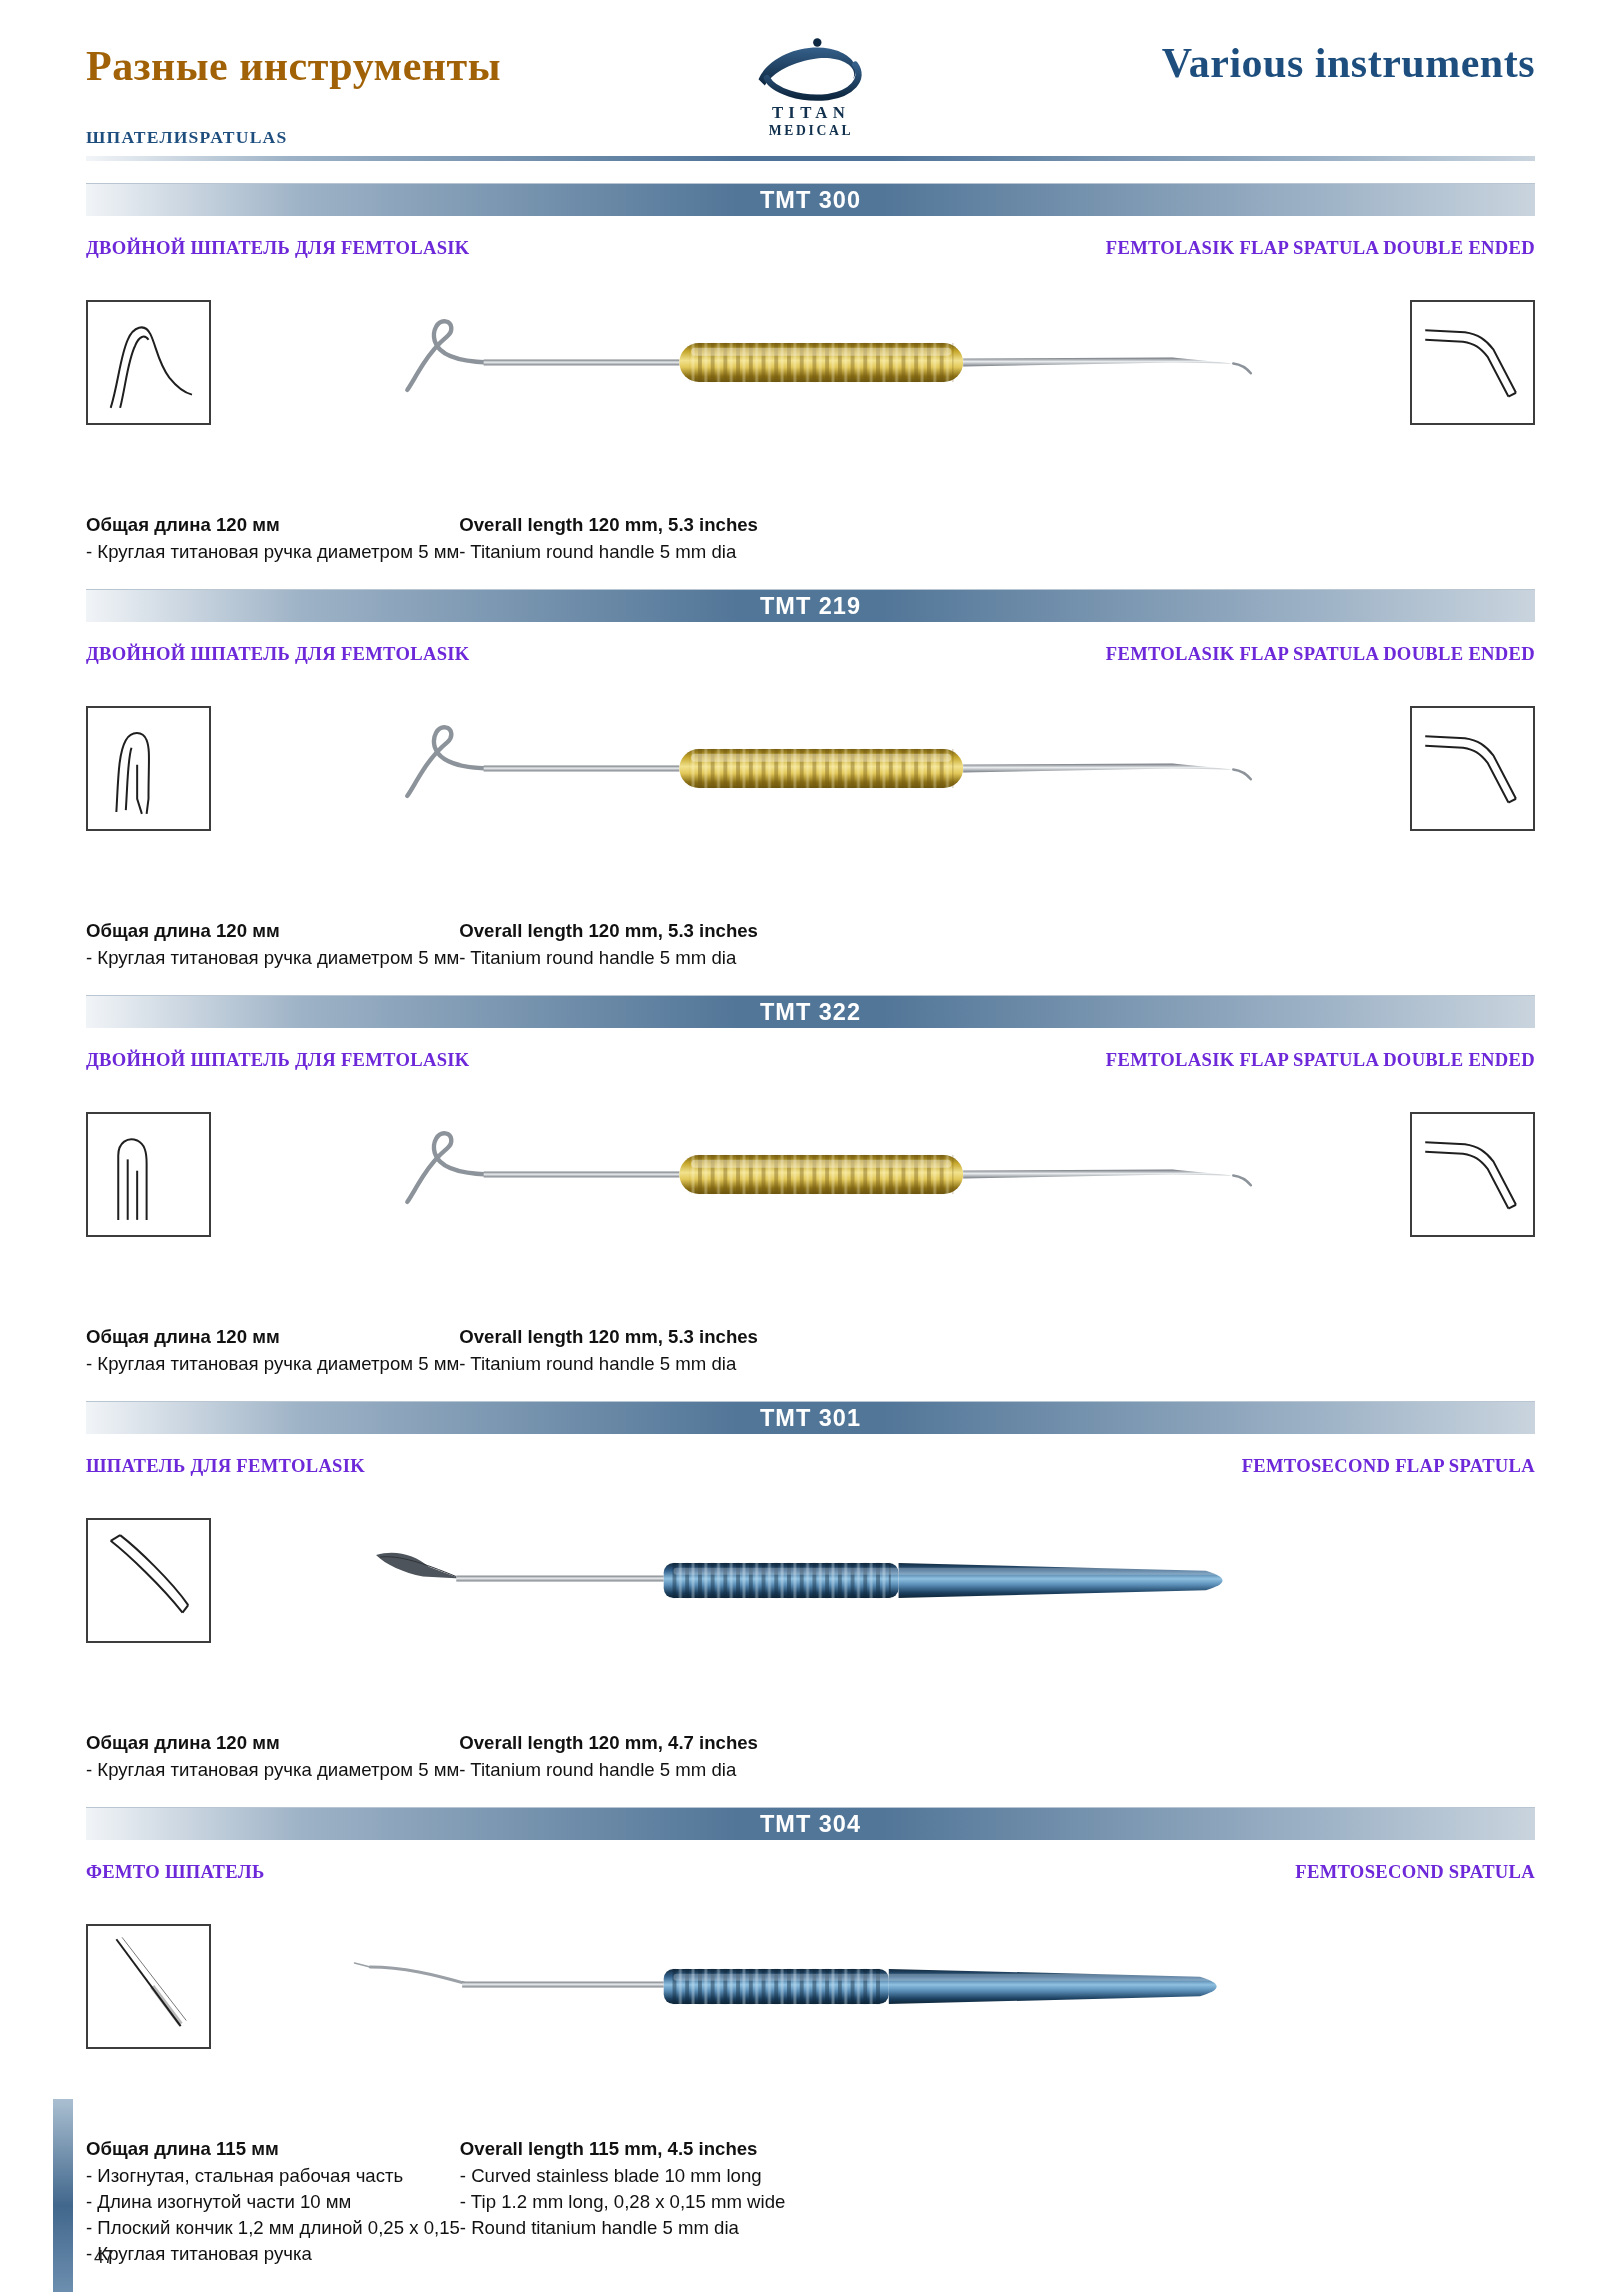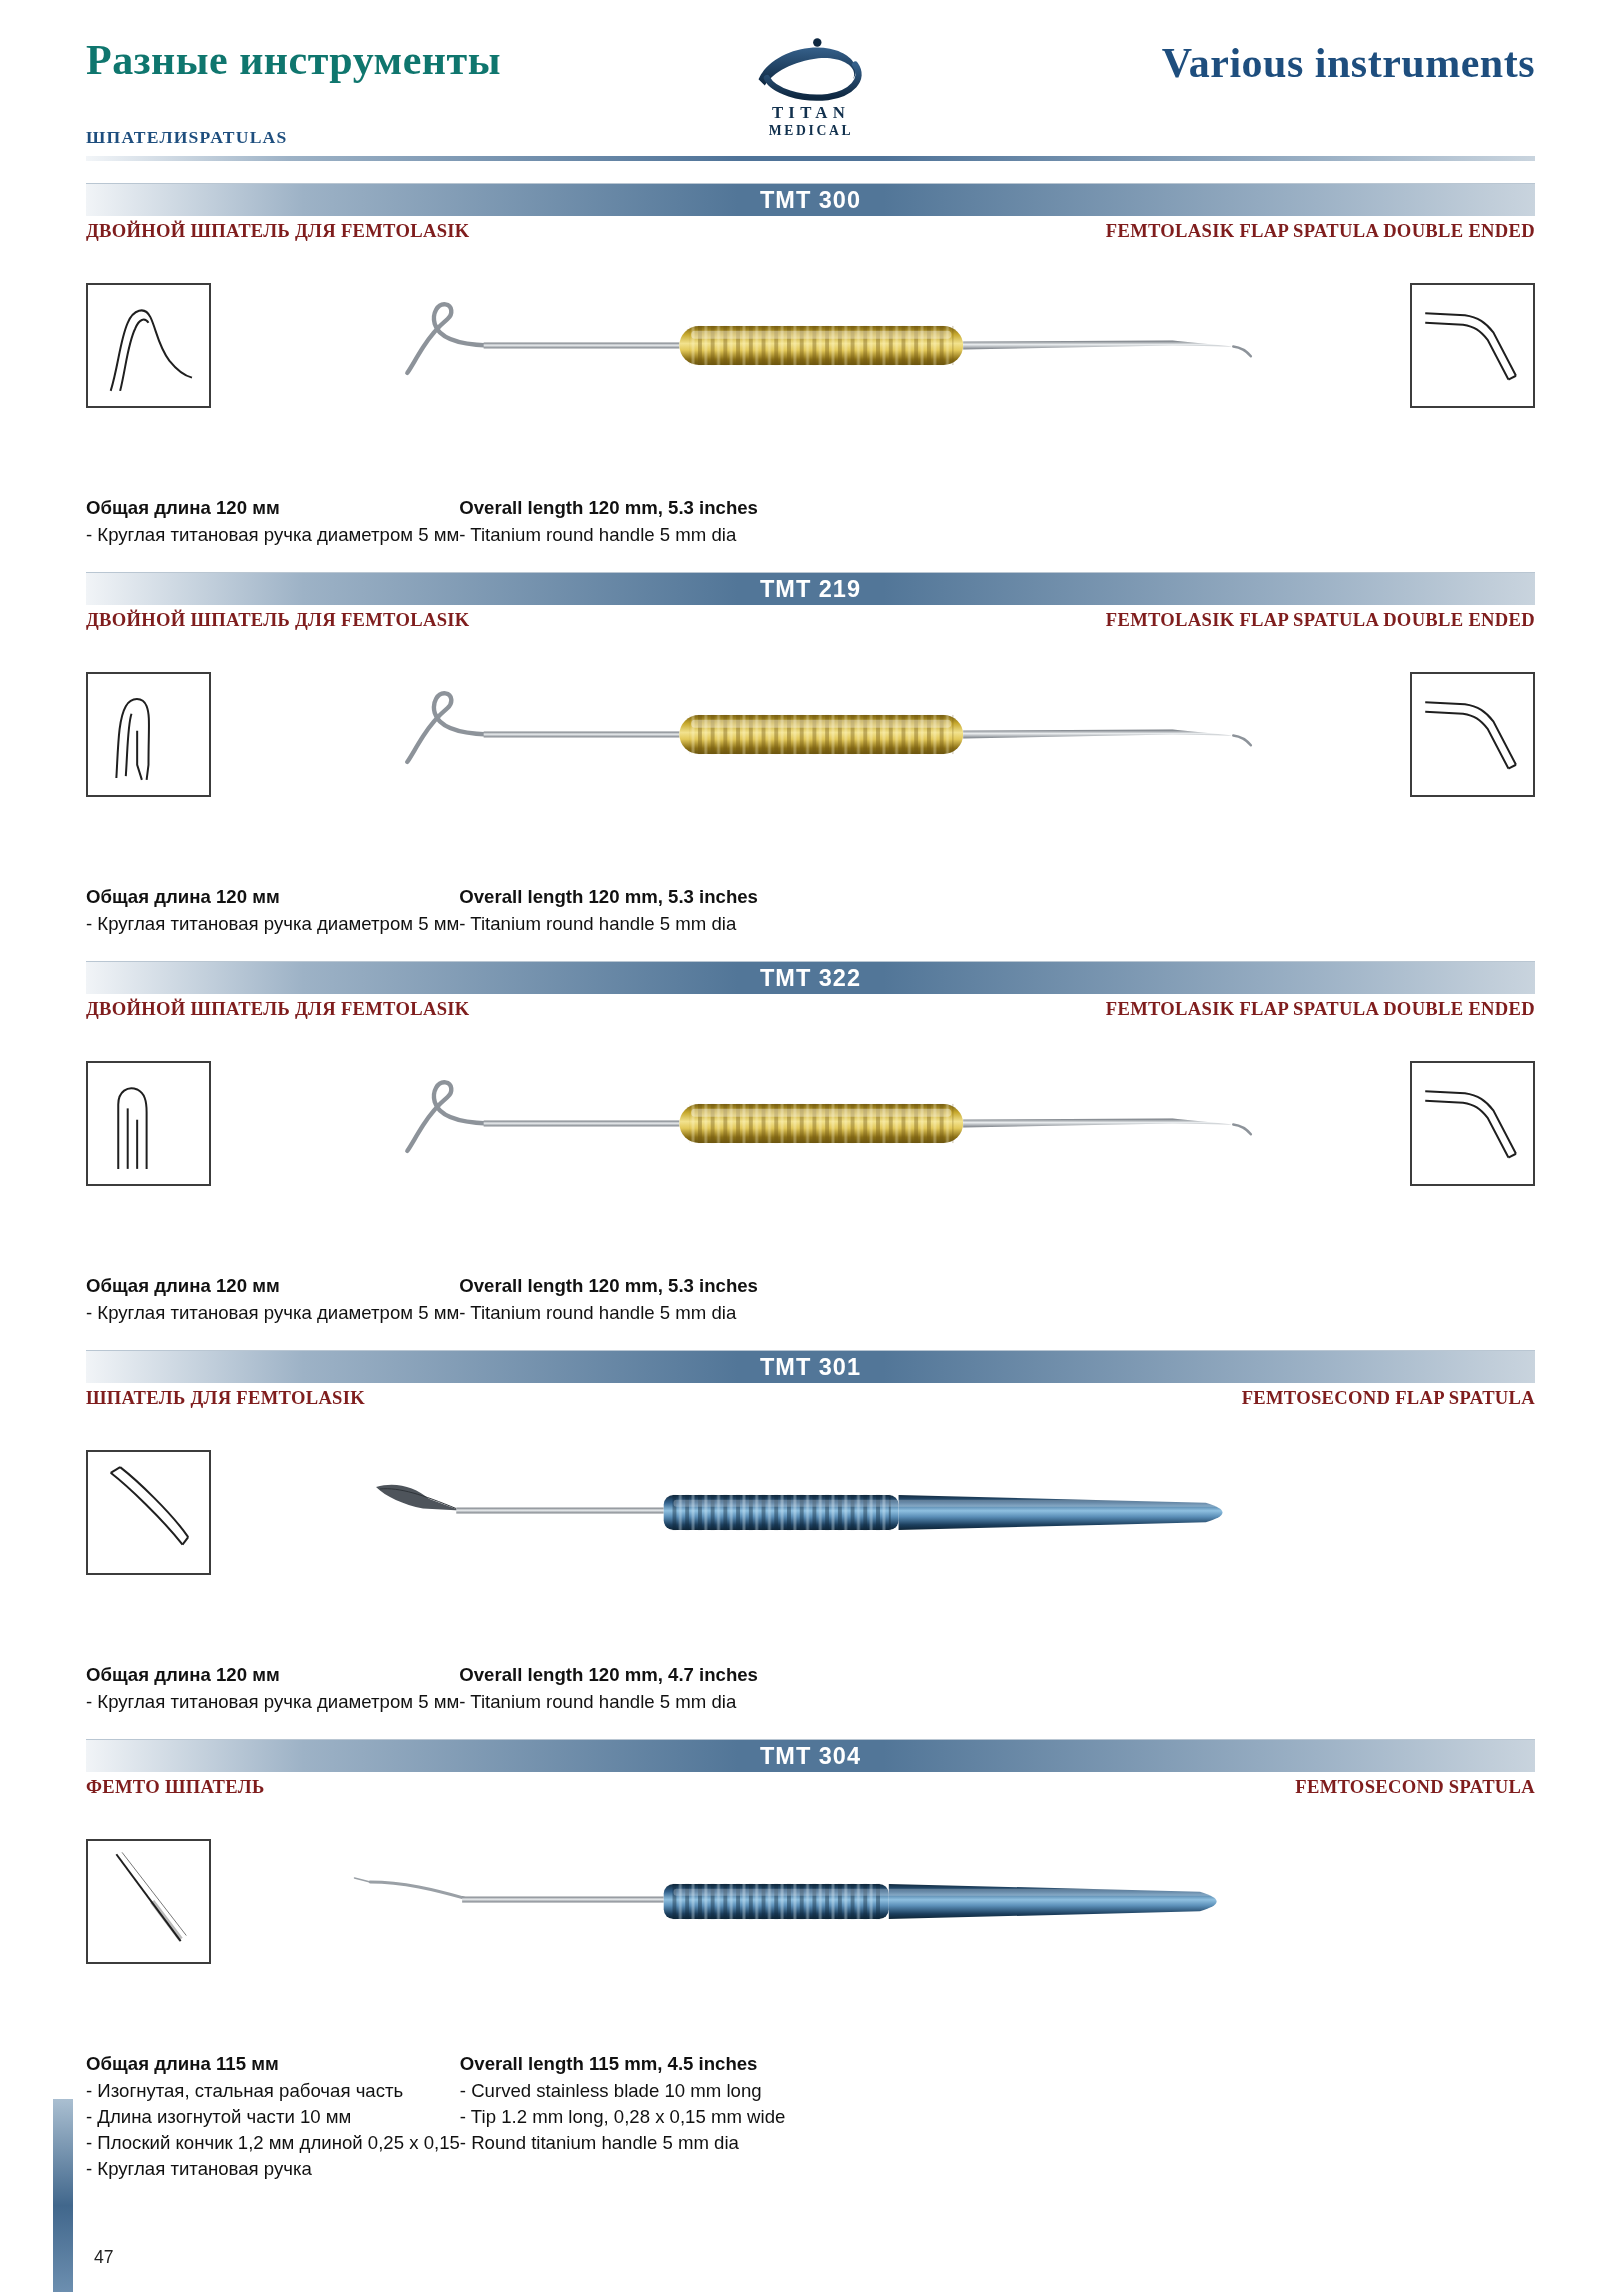--- a/index.html
+++ b/index.html
@@ -2,39 +2,39 @@
 <html><head>
 <meta charset="utf-8">
 <style>
   html,body{margin:0;padding:0;background:#ffffff;}
   body{width:1621px;height:2293px;position:relative;overflow:hidden;
        font-family:"Liberation Sans",sans-serif;color:#111;}
   .page{position:absolute;inset:0;padding:33px 86px 0 86px;box-sizing:border-box;}
 
   
   .header-row{position:relative;height:84px;}
-  .title-ru{position:absolute;left:0;top:3px;font-family:"Liberation Serif",serif;
-            font-weight:bold;font-size:42px;color:#0f766e;letter-spacing:0.5px;}
+  .title-ru{position:absolute;left:0;top:9px;font-family:"Liberation Serif",serif;
+            font-weight:bold;font-size:42px;color:#a16207;letter-spacing:0.5px;}
   .title-en{position:absolute;right:0;top:5.9px;font-family:"Liberation Serif",serif;
             font-weight:bold;font-size:42px;color:#1e4e7e;letter-spacing:0.5px;}
   .logo{position:absolute;left:50%;top:0;transform:translateX(-50%);width:147px;height:94px;}
   .sub-row{display:flex;justify-content:flex-start;margin-top:9.8px;
            font-family:"Liberation Serif",serif;font-weight:bold;font-size:17.6px;
            color:#1e4e7e;letter-spacing:1.2px;}
   .grad-rule{height:5.9px;margin-top:7.8px;
      background:linear-gradient(90deg,#f2f5f8 0%,#9db2c6 14%,#4f7398 45%,#4f7398 55%,#9db2c6 86%,#c9d4de 100%);}
 
   
   .banner{height:32px;margin-top:22px;display:flex;align-items:center;justify-content:center;
      border-top:1px solid #b9c6d2;
      background:linear-gradient(90deg,#f1f4f7 0%,#9db2c6 15%,#527698 45%,#527698 55%,#9db2c6 85%,#c9d4de 100%);}
   .banner span{color:#ffffff;font-weight:bold;font-size:23.5px;letter-spacing:1px;}
-  .names{display:flex;justify-content:space-between;margin-top:4px;
+  .names{display:flex;justify-content:space-between;margin-top:21px;
          font-family:"Liberation Serif",serif;font-weight:bold;font-size:18.6px;
-         color:#7f1d1d;letter-spacing:0.3px;}
+         color:#6d28d9;letter-spacing:0.3px;}
   .prod-body{display:flex;align-items:center;margin-top:29px;height:149px;}
   .thumb{width:125px;height:125px;border:2px solid #3c3c3c;flex:none;background:#fff;box-sizing:border-box;}
   .thumb svg{width:100%;height:100%;}
   .thumb-spacer{width:125px;height:125px;flex:none;}
   .instrument{flex:1;display:flex;justify-content:center;align-items:center;padding:0 25.5px;}
   .inst-svg{width:941px;height:137px;}
   .specs{display:flex;margin-top:75px;min-height:55px;}
   .specs-ru{max-width:46%;font-size:18.6px;line-height:1.4;}
   .specs-en{max-width:46%;font-size:18.6px;line-height:1.4;text-align:left;}
   .headline{font-weight:bold;}

